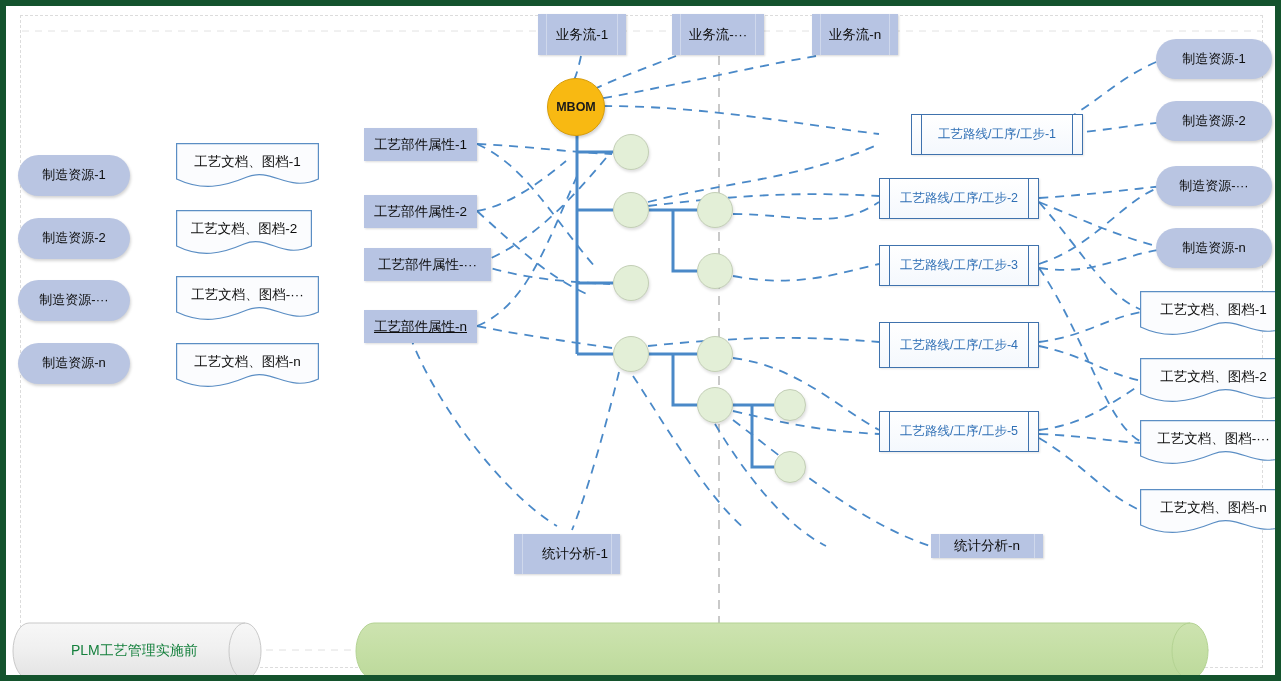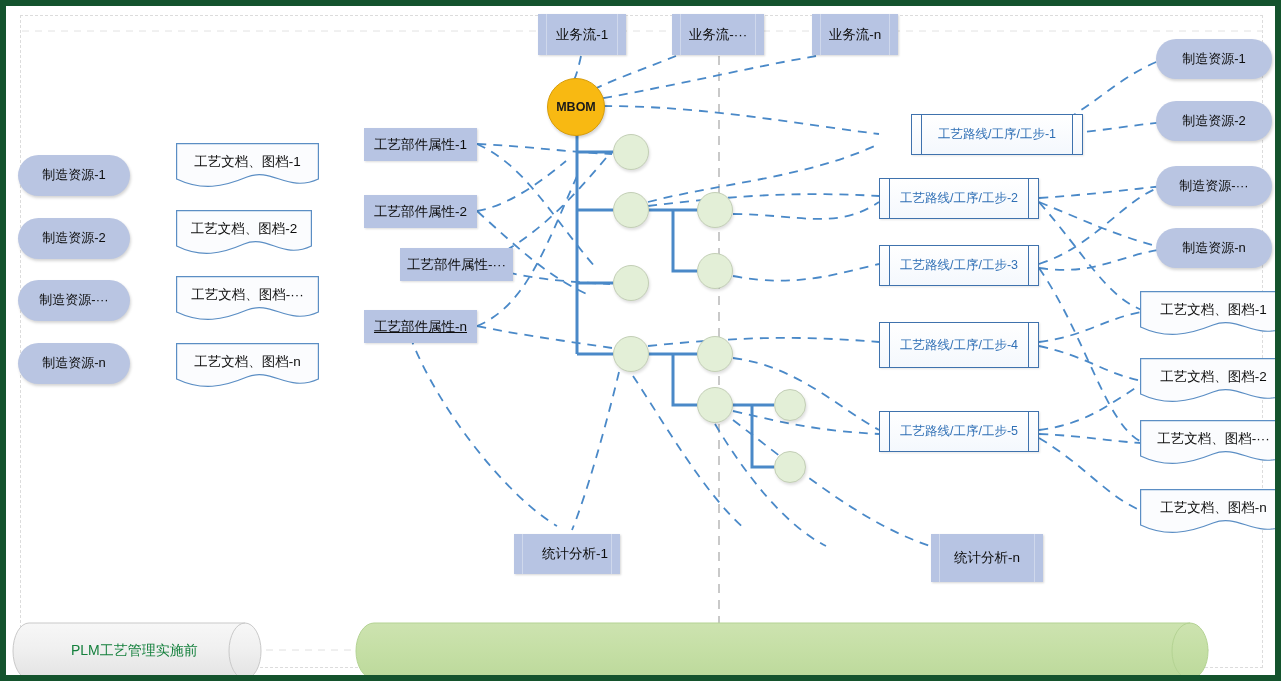--- a/index.html
+++ b/index.html
@@ -182,21 +182,21 @@
   <div class="node circ circ-green" style="left:691px;top:381px;width:36px;height:36px;"></div>
   <div class="node circ circ-green" style="left:768px;top:383px;width:32px;height:32px;"></div>
   <div class="node circ circ-green" style="left:768px;top:445px;width:32px;height:32px;"></div>
 
   <div class="node flatbox" style="left:358px;top:122px;width:113px;height:33px;">
     <span>工艺部件属性-1</span>
   </div>
   <div class="node flatbox" style="left:358px;top:189px;width:113px;height:33px;">
     <span>工艺部件属性-2</span>
   </div>
-  <div class="node flatbox" style="left:358px;top:242px;width:113px;height:33px;margin-left:36px;">
+  <div class="node flatbox" style="left:358px;top:242px;width:127px;height:33px;">
     <span>工艺部件属性-···</span>
   </div>
   <div class="node flatbox" style="left:358px;top:304px;width:113px;height:33px;text-decoration:underline;">
     <span>工艺部件属性-n</span>
   </div>
 
   <div class="node pill" style="left:12px;top:149px;width:112px;height:41px;">
     <span>制造资源-1</span>
   </div>
   <div class="node pill" style="left:12px;top:212px;width:112px;height:41px;">
@@ -284,21 +284,21 @@
   <div class="node doc" style="left:1134px;top:483px;width:147px;height:47px;">
     <svg class="doc-svg" viewBox="0 0 147 47" preserveAspectRatio="none">
       <path d="M0.6,0.6 H146.4 V36 C115,50 99,24 73,34 C48,44 26,48 0.6,36 Z" fill="#fbfcfe" stroke="#5b8ec4" stroke-width="1.2"></path>
     </svg>
     <span class="doc-txt">工艺文档、图档-n</span>
   </div>
 
   <div class="node proc" style="left:508px;top:528px;width:106px;height:40px;padding-left:16px;">
     <span>统计分析-1</span>
   </div>
-  <div class="node proc" style="left:925px;top:528px;width:112px;height:48px;text-align:right;">
+  <div class="node proc" style="left:925px;top:528px;width:112px;height:24px;text-align:right;">
     <span>统计分析-n</span>
   </div>
 
   <div class="cyl" style="left:23px;top:617px;width:232px;height:56px;">
     <span class="cyl-txt" style="padding-left:42px;">PLM工艺管理实施前</span>
   </div>
 
 </div>
 
 </body></html>

